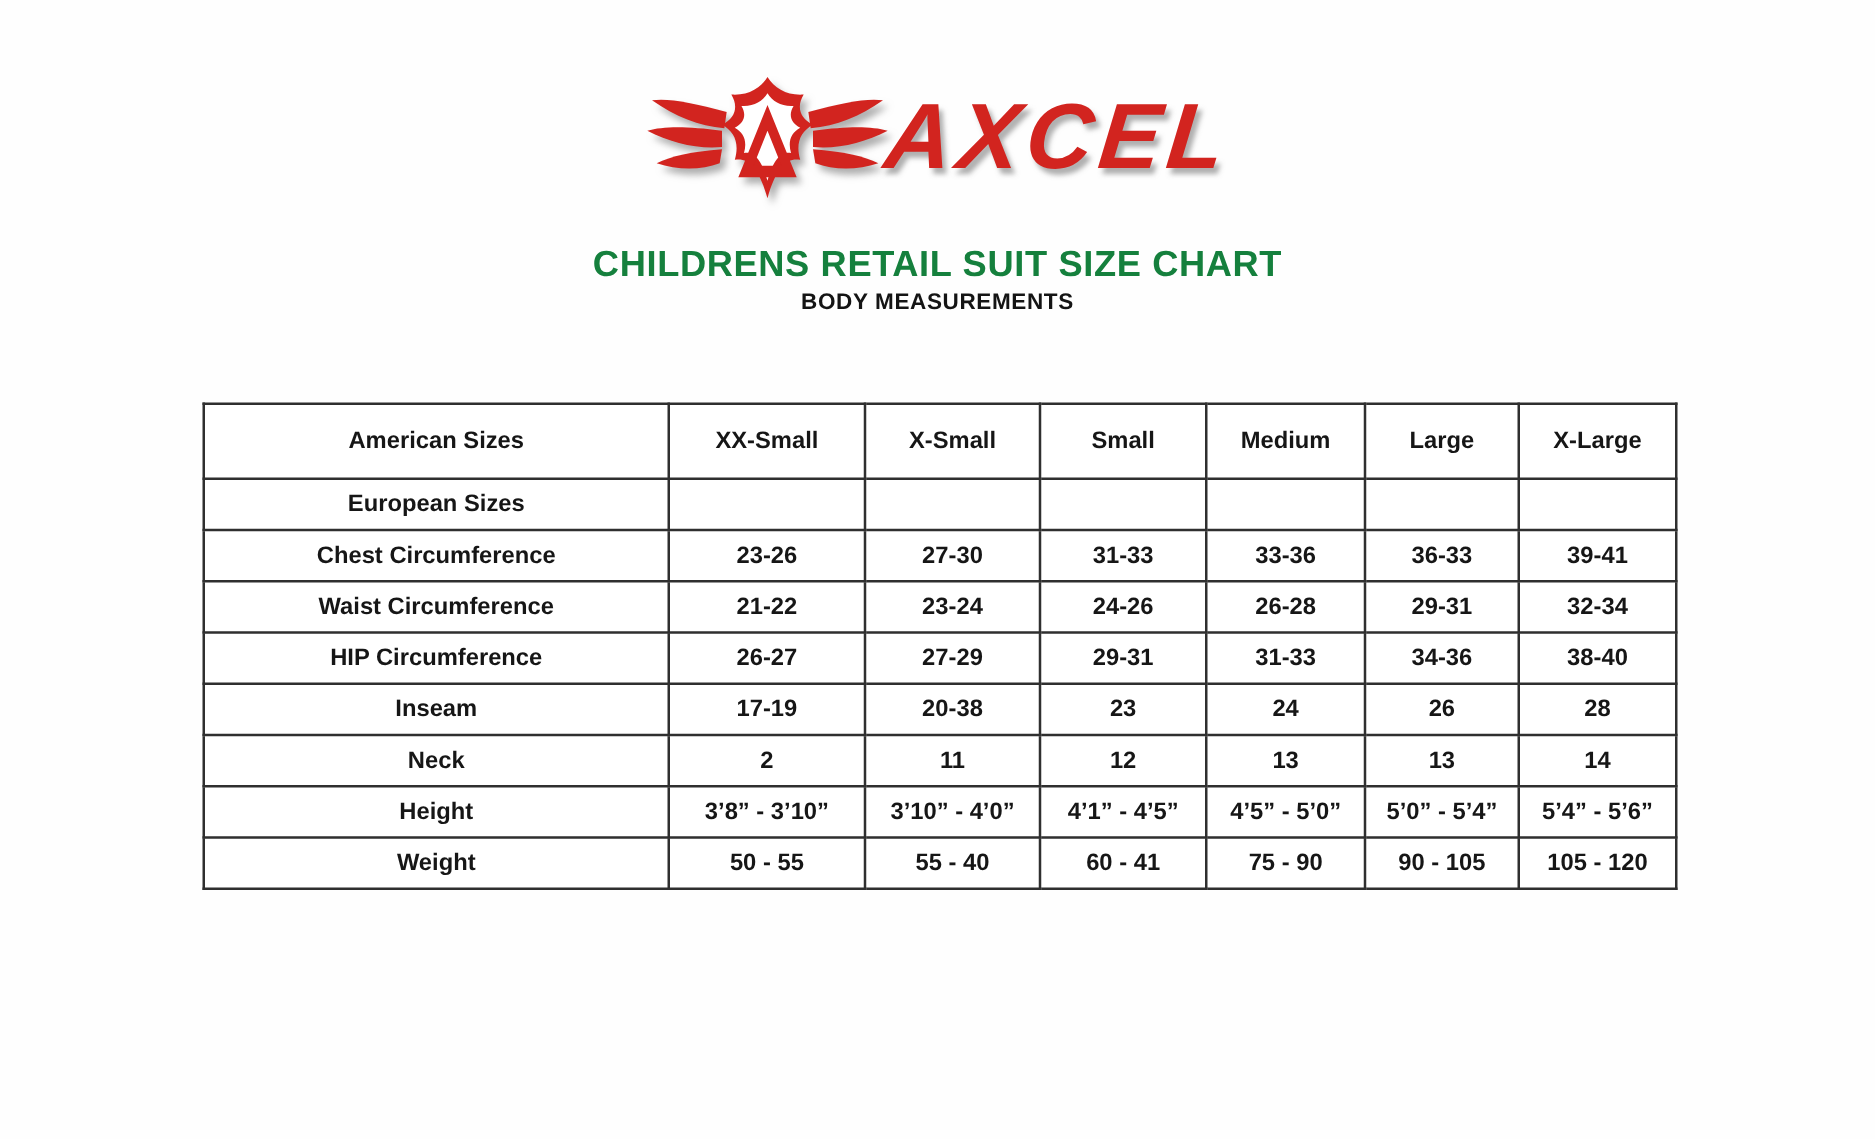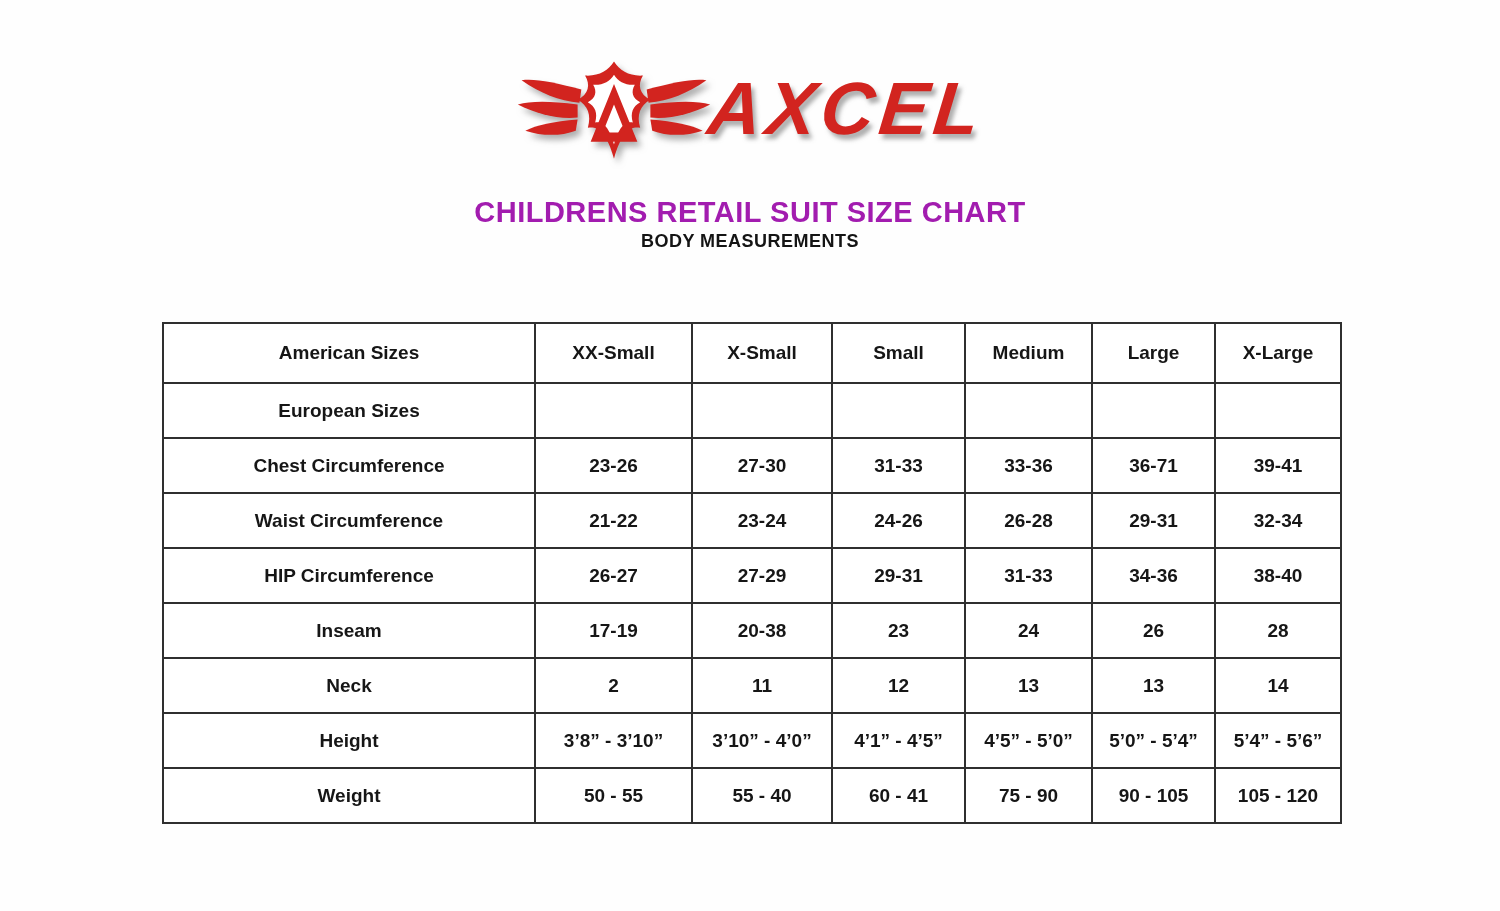--- a/index.html
+++ b/index.html
@@ -46,21 +46,21 @@
 
   
   .title {
     position: absolute;
     top: 196px;
     left: 0;
     width: 100%;
     text-align: center;
     font-size: 29px;
     font-weight: bold;
-    color: #a21caf;
+    color: #15803d;
     letter-spacing: 0.5px;
   }
   .subtitle {
     position: absolute;
     top: 231px;
     left: 0;
     width: 100%;
     text-align: center;
     font-size: 18px;
     font-weight: bold;
@@ -81,21 +81,21 @@
   }
   table.size-chart th,
   table.size-chart td {
     border: 2px solid #2f2f2f;
     text-align: center;
     vertical-align: middle;
     padding: 0 4px;
     color: #161616;
   }
   table.size-chart thead th { height: 60px; }
-  table.size-chart tbody td { height: 55px; }
+  table.size-chart tbody td { height: 41px; }
 
   .label-col {
     font-family: "Liberation Sans", sans-serif;
     font-weight: bold;
     font-size: 19px;
   }
   .size-col, .data-cell {
     font-family: Liberation Sans, sans-serif;
     font-weight: bold;
     font-size: 19px;
@@ -164,21 +164,21 @@
           <td class="data-cell"></td>
           <td class="data-cell"></td>
           <td class="data-cell"></td>
         </tr>
         <tr>
           <td class="label-col">Chest Circumference</td>
           <td class="data-cell">23-26</td>
           <td class="data-cell">27-30</td>
           <td class="data-cell">31-33</td>
           <td class="data-cell">33-36</td>
-          <td class="data-cell">36-71</td>
+          <td class="data-cell">36-33</td>
           <td class="data-cell">39-41</td>
         </tr>
         <tr>
           <td class="label-col">Waist Circumference</td>
           <td class="data-cell">21-22</td>
           <td class="data-cell">23-24</td>
           <td class="data-cell">24-26</td>
           <td class="data-cell">26-28</td>
           <td class="data-cell">29-31</td>
           <td class="data-cell">32-34</td>

